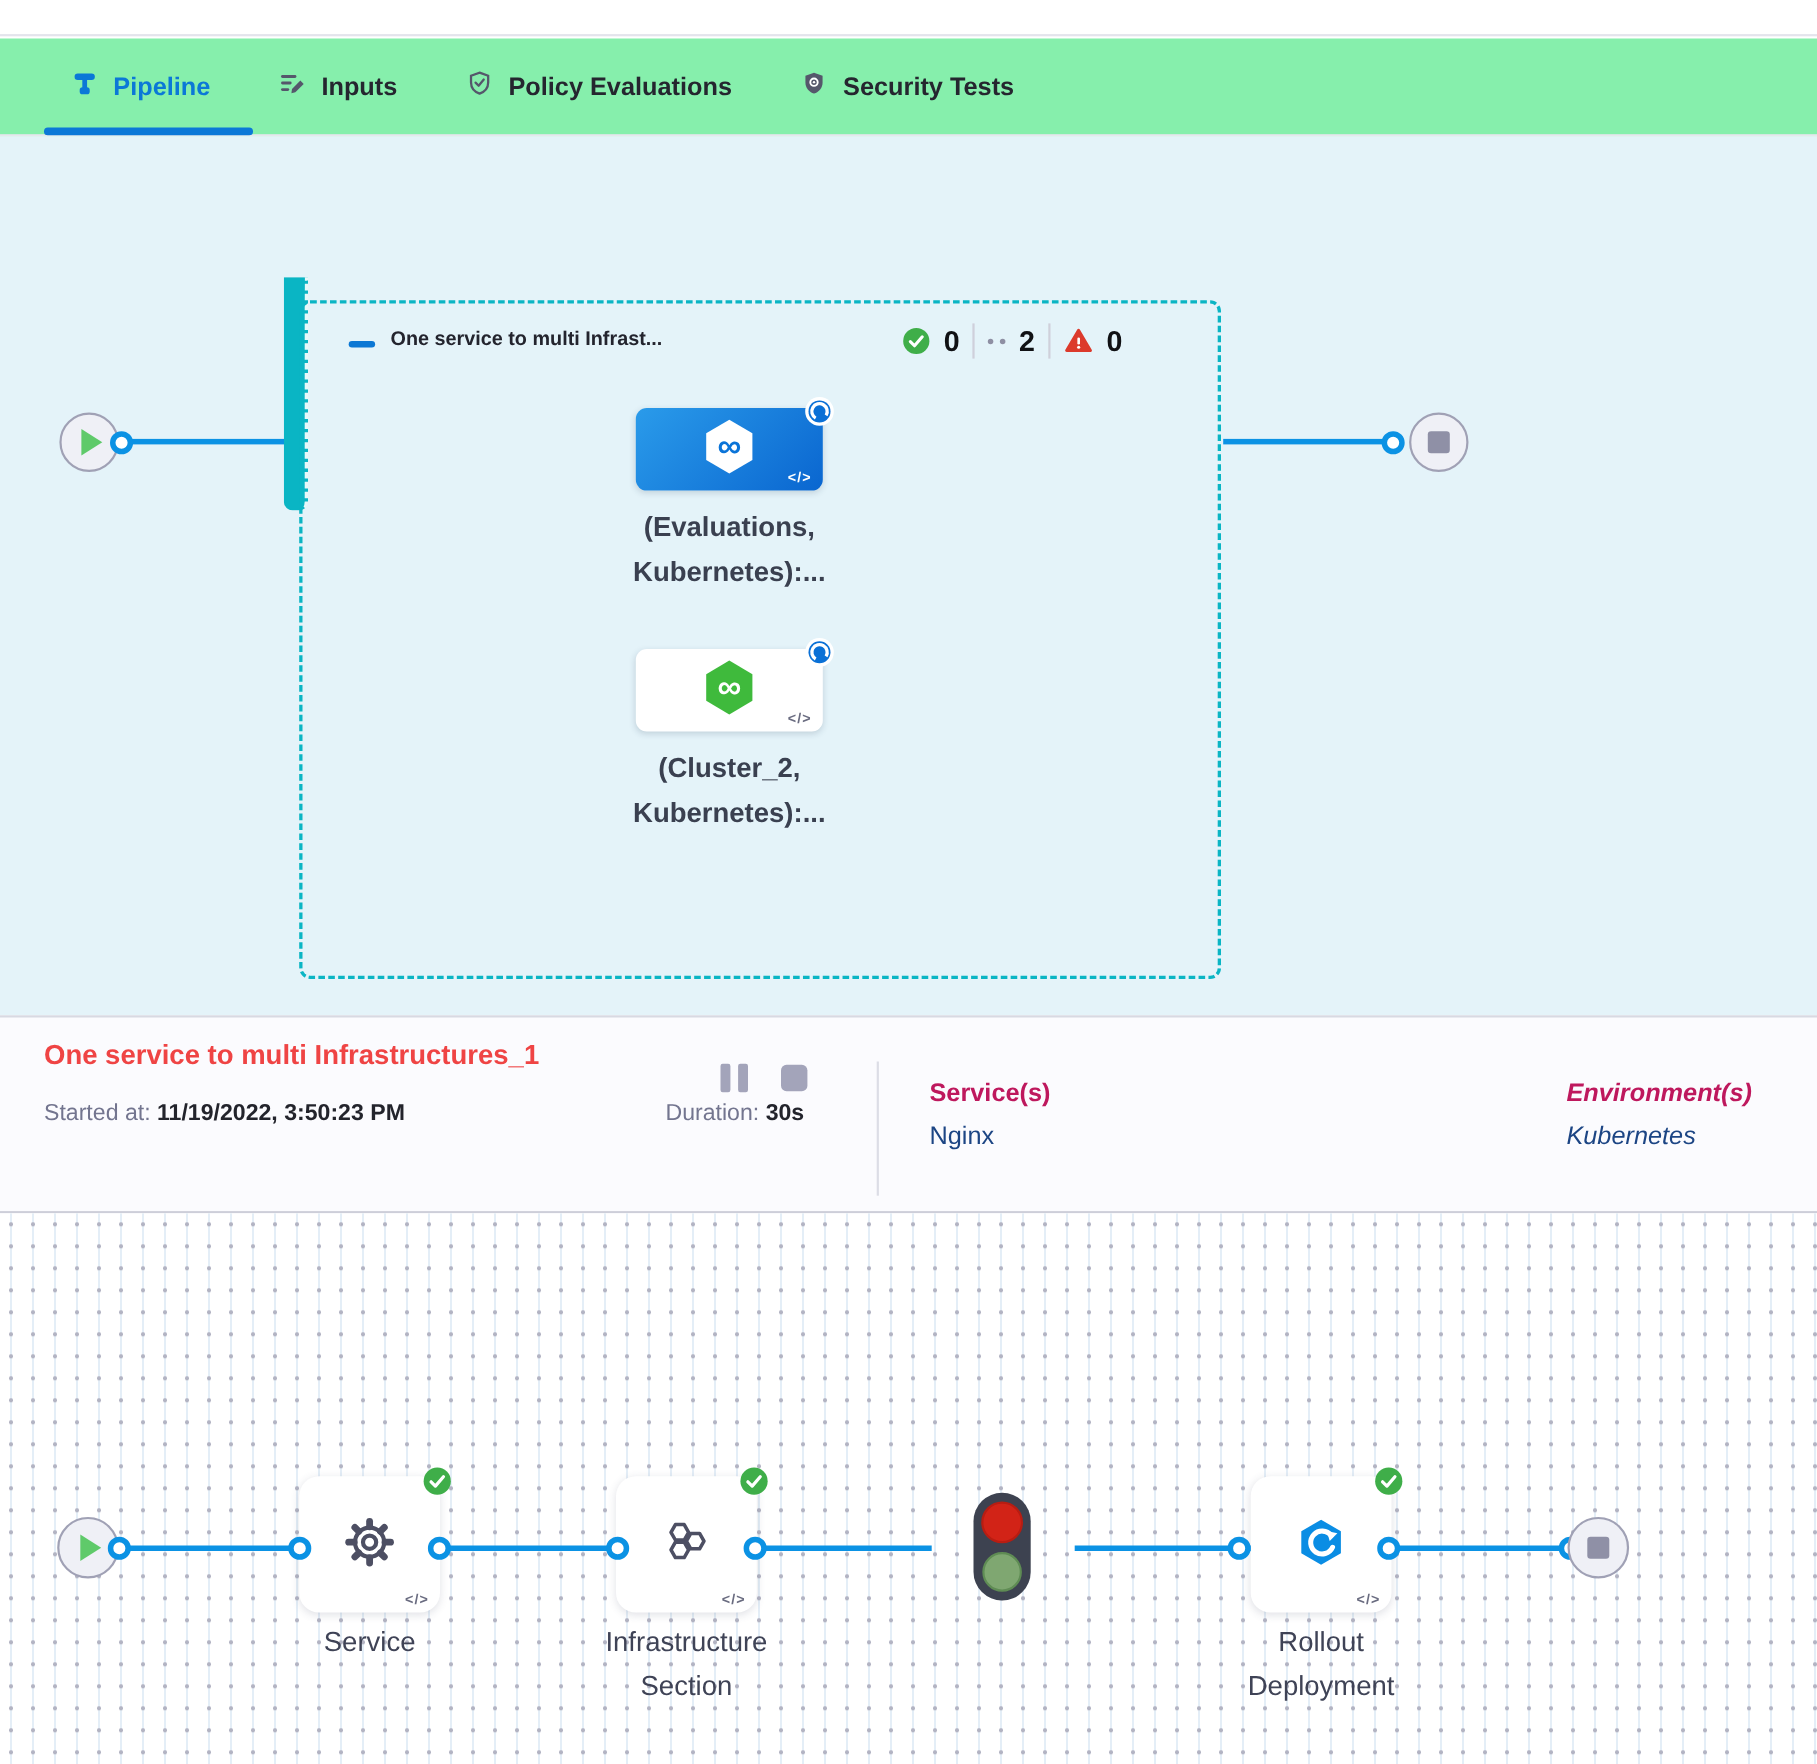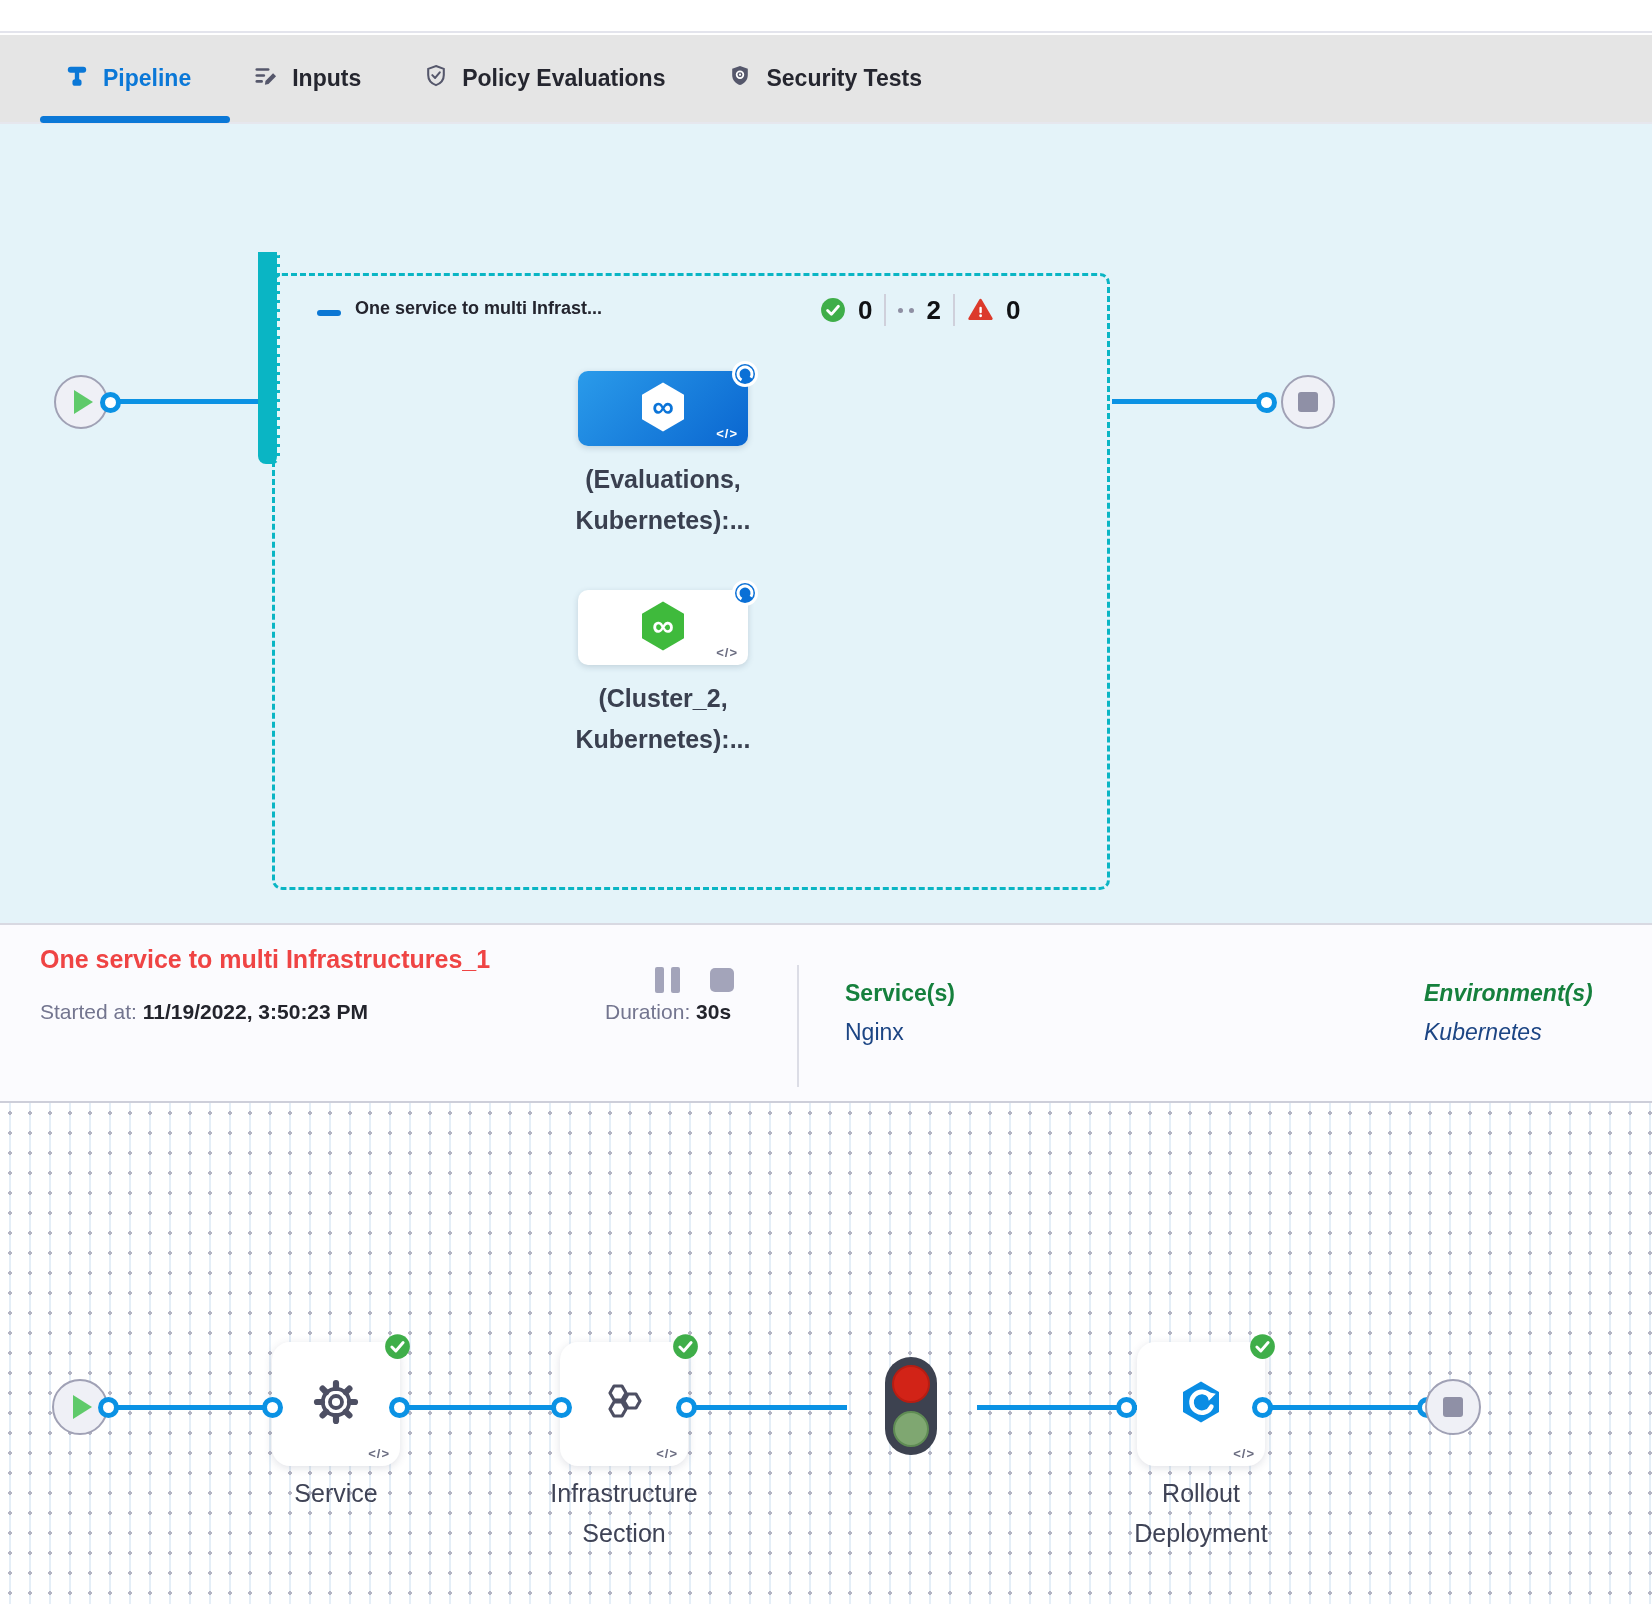--- a/index.html
+++ b/index.html
@@ -2,21 +2,21 @@
 <html><head>
 <meta charset="utf-8">
 <style>
   * { margin:0; padding:0; box-sizing:border-box; }
   html,body { width:1652px; height:1604px; }
   body { font-family:"Liberation Sans", sans-serif; background:#fff; position:relative; overflow:hidden; }
   .abs { position:absolute; }
 
   
   .top-strip { left:0; top:0; width:1652px; height:33px; background:#fff; border-bottom:2px solid #e3e4ec; }
-  .tabbar { left:0; top:35px; width:1652px; height:89px; background:#e5e5e5; border-bottom:2px solid #e6e7ee;
+  .tabbar { left:0; top:35px; width:1652px; height:89px; background:#86efac; border-bottom:2px solid #e6e7ee;
             display:flex; align-items:center; padding-left:64px; gap:62px; }
   .tab { display:flex; align-items:center; gap:13px; font-size:23px; font-weight:600; color:#25262f; cursor:pointer; }
   .tab.active { color:#0b78d7; }
   .tab-underline { left:40px; top:116px; width:190px; height:7px; background:#0b78d7; border-radius:4px; }
 
   
   .stage-canvas { left:0; top:124px; width:1652px; height:799px; background:#e4f3f9; overflow:hidden; }
   .flow-line { height:5px; background:#0b92e4; }
   .conn-dot { width:21px; height:21px; border-radius:50%; background:#fff; border:5px solid #0b92e4; }
   .terminal { width:54px; height:54px; border-radius:50%; background:#eff0f6; border:2px solid #a0a1b5;
@@ -47,21 +47,21 @@
 
   
   .details-bar { left:0; top:923px; width:1652px; height:180px; background:#fbfbfe; border-top:2px solid #d8d9e2; border-bottom:2px solid #cdced9; }
   .d-title { left:40px; top:20px; font-size:25px; font-weight:700; color:#ef4444; }
   .d-meta { font-size:21px; color:#73758f; }
   .d-meta b { color:#23242c; font-weight:600; }
   .ctl-pause { left:655px; top:42px; width:25px; height:26px; display:flex; gap:7px; cursor:pointer; }
   .ctl-pause i { width:9px; height:26px; background:#a3a4ba; border-radius:2px; }
   .ctl-stop { left:710px; top:43px; width:24px; height:24px; background:#a3a4ba; border-radius:5px; cursor:pointer; }
   .d-div { left:797px; top:40px; width:2px; height:122px; background:#dcdde6; }
-  .d-sec-label { font-size:23px; font-weight:600; color:#15803d; }
+  .d-sec-label { font-size:23px; font-weight:600; color:#be185d; }
   .d-link { font-size:23px; font-weight:500; color:#1c4584; margin-top:12px; cursor:pointer; }
 
   
   .exec-canvas { left:0; top:1103px; width:1652px; height:501px; background-color:#fff;
     background-image:
       radial-gradient(circle, #b3b4c3 1.7px, transparent 2.1px),
       linear-gradient(90deg, transparent 9px, #e4eef7 9px, #e4eef7 11px, transparent 11px);
     background-size:20px 20px, 20px 20px; }
   .step-card { width:128px; height:124px; background:#fff; border-radius:18px; box-shadow:0 2px 8px rgba(60,70,100,.16);
                display:flex; align-items:center; justify-content:center; cursor:pointer; }

